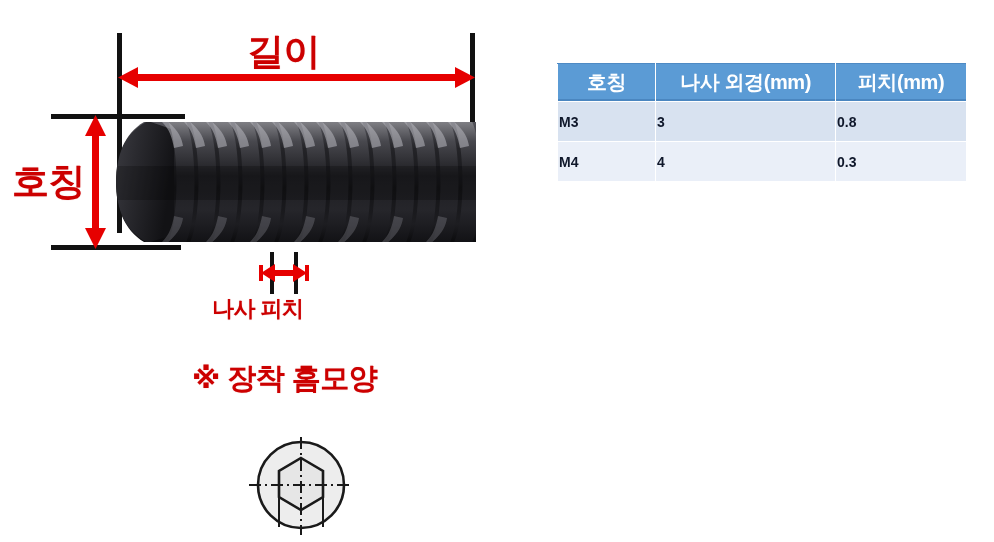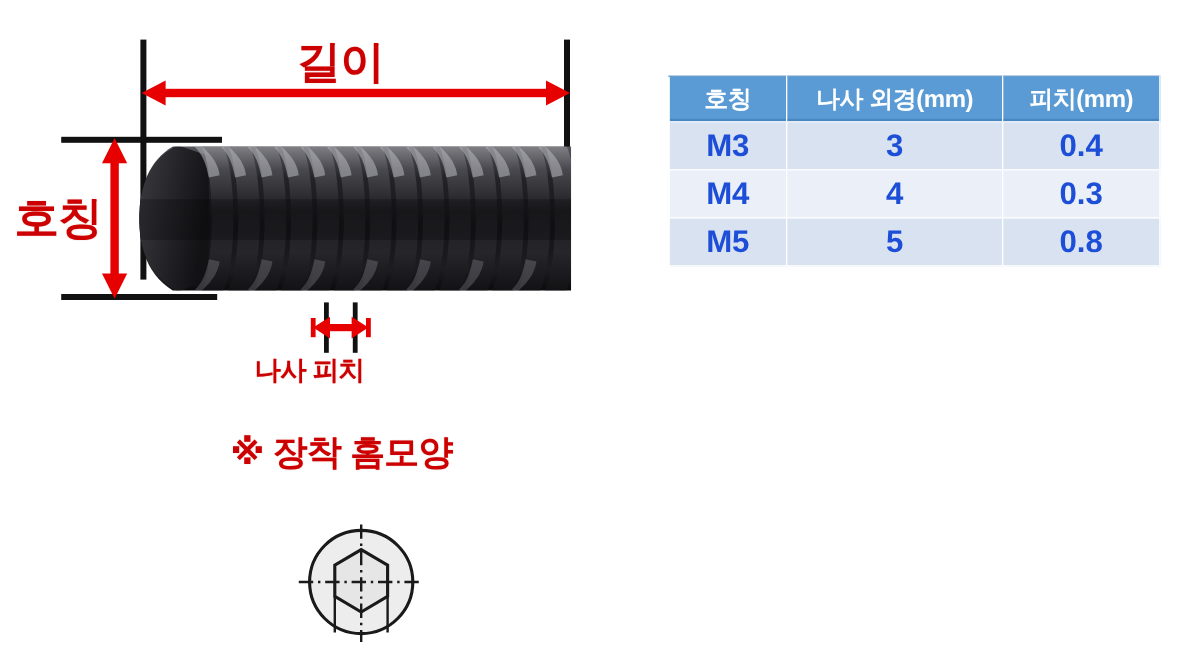--- a/index.html
+++ b/index.html
@@ -86,25 +86,25 @@
     font-size: 20px;
     font-weight: bold;
     height: 35px;
     text-align: center;
     border: 1px solid #ffffff;
     border-top: 1px solid #4e8ac4;
     letter-spacing: -0.4px;
     box-shadow: inset 0 -2px 0 #4a86c0;
   }
   #spec-table td {
-    font-size: 26px;
+    font-size: 14px;
     font-weight: bold;
-    color: #1d4ed8;
+    color: #0f172a;
     height: 37px;
-    text-align: center;
+    text-align: left;
     border: 1px solid #ffffff;
   }
   #spec-table tbody tr:nth-child(odd) td  { background: #d8e2f0; }
   #spec-table tbody tr:nth-child(even) td { background: #eaeff8; }
 </style>
 </head>
 <body>
 
 <div id="stage">
 
@@ -253,28 +253,23 @@
       <tr>
         <th>호칭</th>
         <th>나사 외경(mm)</th>
         <th>피치(mm)</th>
       </tr>
     </thead>
     <tbody>
       <tr>
         <td>M3</td>
         <td>3</td>
-        <td>0.4</td>
+        <td>0.8</td>
       </tr>
       <tr>
         <td>M4</td>
         <td>4</td>
         <td>0.3</td>
       </tr>
-      <tr>
-        <td>M5</td>
-        <td>5</td>
-        <td>0.8</td>
-      </tr>
     </tbody>
   </table>
 
 </div>
 
 </body></html>

